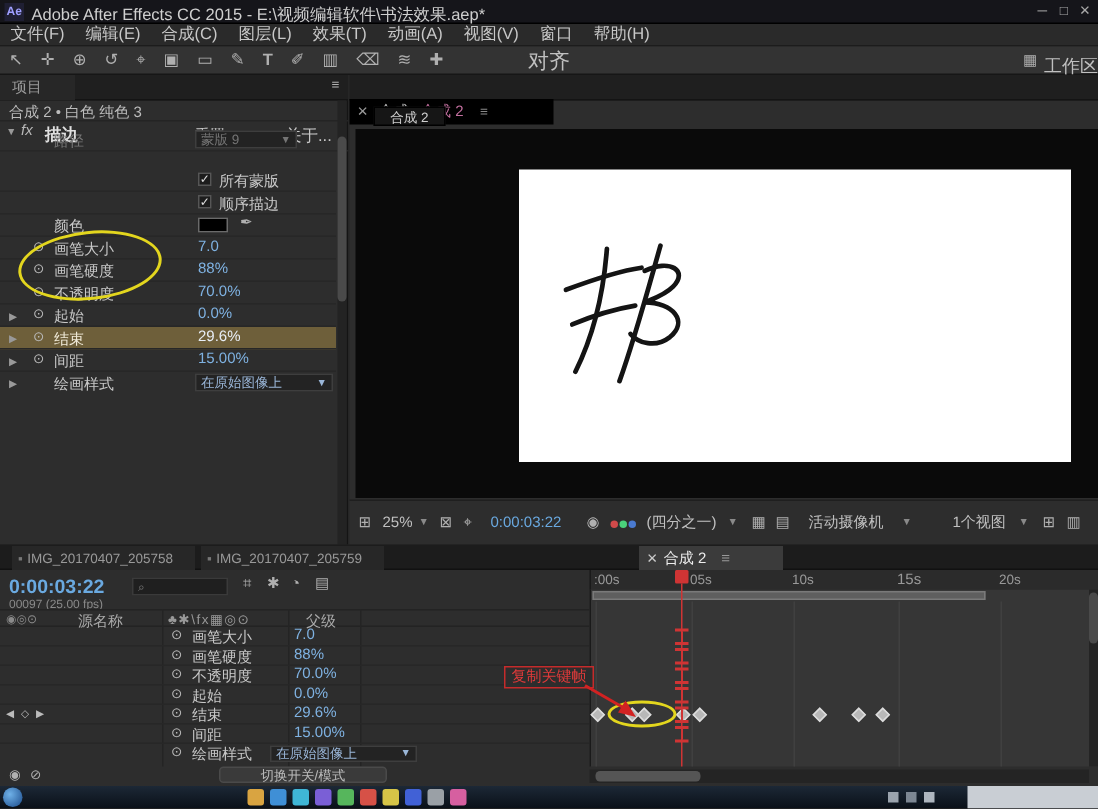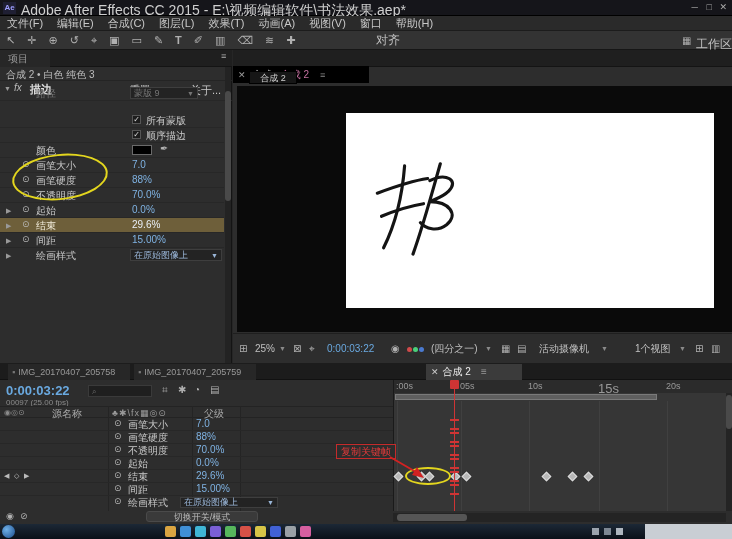--- a/index.html
+++ b/index.html
@@ -22,33 +22,33 @@
   .divider{position:absolute;width:1px;background:#242424}
   .tbi{width:11px;height:11px;border-radius:2px;margin-right:4px}
   .ell{position:absolute;border:2px solid #e3d61e;border-radius:50%;pointer-events:none}
   .rowsep{border-bottom:1px solid #272727}
 </style>
 </head>
 <body>
 
 <div class="a" style="left:0;top:0;width:732px;height:16px;background:#15151a;border-bottom:1px solid #000">
   <div class="a" style="left:3px;top:2px;width:13px;height:12px;background:#1f1f33;color:#9f9fff;font-size:8px;font-weight:bold;text-align:center;line-height:12px">Ae</div>
-  <span class="a" style="left:21px;top:2px;font-size:14px;color:#cfcfcf;white-space:nowrap">Adobe After Effects CC 2015 - E:\视频编辑软件\书法效果.aep*</span>
+  <span class="a" style="left:21px;top:2px;font-size:11px;color:#cfcfcf;white-space:nowrap">Adobe After Effects CC 2015 - E:\视频编辑软件\书法效果.aep*</span>
   <span class="a" style="right:34px;top:2px;font-size:9px;color:#aaa">─</span>
   <span class="a" style="right:20px;top:2px;font-size:9px;color:#aaa">□</span>
   <span class="a" style="right:5px;top:2px;font-size:9px;color:#aaa">✕</span>
 </div>
 
 <div class="a" style="left:0;top:16px;width:732px;height:15px;background:#2a2a2a;border-bottom:1px solid #1c1c1c;line-height:15px;white-space:nowrap">
   <span style="padding:0 7px">文件(F)</span><span style="padding:0 7px">编辑(E)</span><span style="padding:2px 7px">合成(C)</span><span style="padding:0 7px">图层(L)</span><span style="padding:12px 7px">效果(T)</span><span style="padding:0 7px">动画(A)</span><span style="padding:4px 7px">视图(V)</span><span style="padding:0 7px">窗口</span><span style="padding:0 7px">帮助(H)</span>
 </div>
 
 <div class="a" style="left:0;top:31px;width:732px;height:19px;background:#333;border-bottom:1px solid #161616;line-height:19px">
   <span class="glyph" style="padding:0 6px;font-size:11px">↖</span><span class="glyph" style="padding:0 6px;font-size:11px">✛</span><span class="glyph" style="padding:0 6px;font-size:11px">⊕</span><span class="glyph" style="padding:0 6px;font-size:11px">↺</span><span class="glyph" style="padding:0 6px;font-size:11px">⌖</span><span class="glyph" style="padding:0 6px;font-size:11px">▣</span><span class="glyph" style="padding:0 6px;font-size:11px">▭</span><span class="glyph" style="padding:0 6px;font-size:11px">✎</span><span class="glyph" style="padding:0 6px;font-size:11px;font-weight:bold">T</span><span class="glyph" style="padding:0 6px;font-size:11px">✐</span><span class="glyph" style="padding:0 6px;font-size:11px">▥</span><span class="glyph" style="padding:0 6px;font-size:11px">⌫</span><span class="glyph" style="padding:0 6px;font-size:11px">≋</span><span class="glyph" style="padding:0 6px;font-size:11px">✚</span>
-  <span class="a" style="left:376px;top:0;font-size:12px;color:#c0c0c0">对齐</span>
+  <span class="a" style="left:352px;top:0;font-size:14px;color:#c0c0c0">对齐</span>
   <span class="a glyph" style="left:682px;top:0;font-size:10px">▦</span>
   <span class="a" style="left:696px;top:4px;font-size:12px;color:#c0c0c0">工作区</span>
 </div>
 
 <div class="a" style="left:0;top:50px;width:232px;height:313px;background:#2d2d2d;border-right:1px solid #141414">
 
   <div class="a" style="left:0;top:0;width:232px;height:17px;background:#1f1f1f;border-bottom:1px solid #141414">
     <span class="a" style="left:0;top:0;width:50px;height:17px;background:#272727;color:#9a9a9a;font-size:10px;line-height:17px;padding-left:8px">项目</span>
     <span class="a glyph" style="left:221px;top:1px;font-size:9px">≡</span>
   </div>
@@ -255,21 +255,21 @@
 
   <span class="a glyph" style="left:6px;top:131px;font-size:9px">◉</span>
   <span class="a glyph" style="left:20px;top:131px;font-size:9px">⊘</span>
   <div class="a" style="left:146px;top:131px;width:112px;height:11px;background:#3a3a3a;border:1px solid #4a4a4a;border-radius:3px;color:#bbb;font-size:9px;text-align:center;line-height:10px">切换开关/模式</div>
 
   <div class="a" style="left:393px;top:13px;width:339px;height:118px;background:#363636;border-left:1px solid #1a1a1a"></div>
   <div class="a" style="left:393px;top:0;width:339px;height:13px;background:#2b2b2b;border-left:1px solid #1a1a1a">
     <span class="a" style="left:2px;top:1px;font-size:9px;color:#999">:00s</span>
     <span class="a" style="left:66px;top:1px;font-size:9px;color:#999">05s</span>
     <span class="a" style="left:134px;top:1px;font-size:9px;color:#999">10s</span>
-    <span class="a" style="left:204px;top:1px;font-size:13px;color:#999">15s</span>
+    <span class="a" style="left:204px;top:1px;font-size:10px;color:#999">15s</span>
     <span class="a" style="left:272px;top:1px;font-size:9px;color:#999">20s</span>
   </div>
 
   <div class="a" style="left:395px;top:14px;width:262px;height:6px;background:#5f5f5f;border:1px solid #7a7a7a"></div>
 
   <div class="gridline" style="left:397px;top:21px;height:110px"></div>
   <div class="gridline" style="left:461px;top:21px;height:110px"></div>
   <div class="gridline" style="left:529px;top:21px;height:110px"></div>
   <div class="gridline" style="left:599px;top:21px;height:110px"></div>
   <div class="gridline" style="left:667px;top:21px;height:110px"></div>

